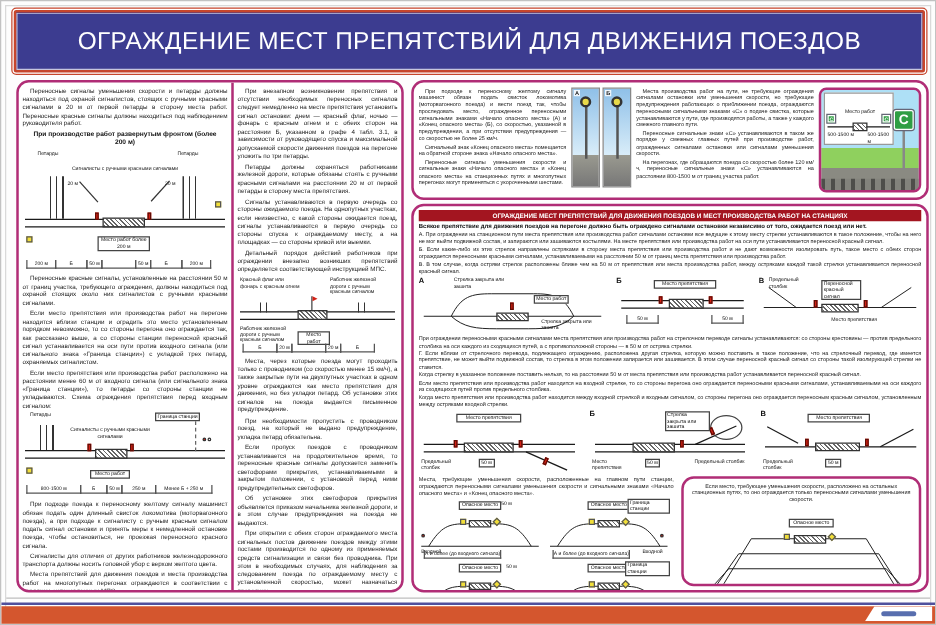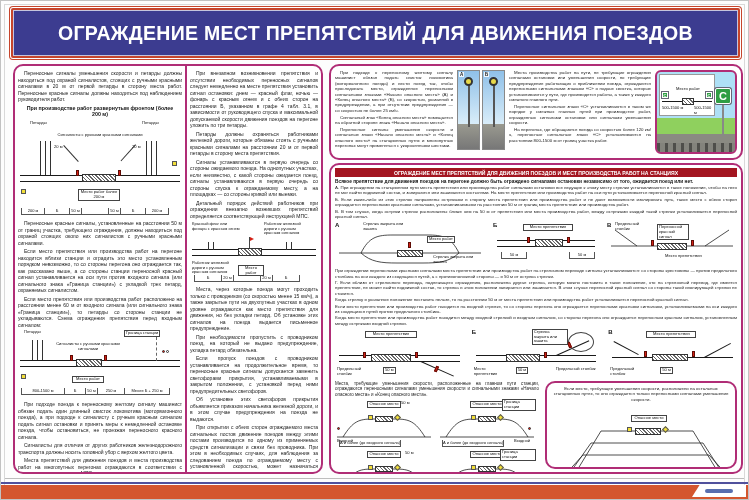--- a/index.html
+++ b/index.html
@@ -1,20 +1,20 @@
 <!DOCTYPE html>
 <html><head>
 <meta charset="utf-8">
 <style>
   *{margin:0;padding:0;box-sizing:border-box}
   body{font-family:"Liberation Sans",sans-serif;background:#fff}
   #page{position:relative;width:749px;height:500px;background:#fdfdfd;border:1px solid #c2c2c2;overflow:hidden}
   .frame{position:absolute;inset:3px;border:1px solid #d9d9d9;pointer-events:none}
   #banner{position:absolute;left:10px;top:7px;width:729px;height:50px;background:#3c3c90;border:2px solid #c6452c;box-shadow:inset 0 0 0 1px rgba(255,255,255,.7),0 0 0 1px #fff,0 0 0 2px #c6452c;display:flex;flex-direction:column;justify-content:center;border-radius:2px}
-  #banner div{white-space:nowrap;text-align:center;font-weight:bold;font-size:19.5px;line-height:1.18;color:#fff;letter-spacing:.3px}
+  #banner div{white-space:nowrap;text-align:center;font-weight:normal;font-size:19.5px;line-height:1.18;color:#fff;letter-spacing:.3px}
   .mbox{position:absolute;border:2px solid #b02d76;border-radius:10px;background:#fff}
   #leftbox{left:12px;top:63px;width:310px;height:410px;display:flex;overflow:hidden}
   .lcol{padding:4px 3px;overflow:hidden}
   #col1{width:170px}
   .vdiv{width:2px;background:#b02d76;flex:none}
   #col2{flex:1}
   .p{font-size:5px;line-height:1.3;text-align:justify;text-indent:6px;color:#1b1b1b;margin-bottom:2px}
   .dh{font-size:5.3px;font-weight:bold;text-align:center;margin:1px 6px 2px;line-height:1.2;color:#111}
   .diag{position:relative;margin:1px 0}
   .tk{position:absolute;height:1px;background:#1a1a1a}

